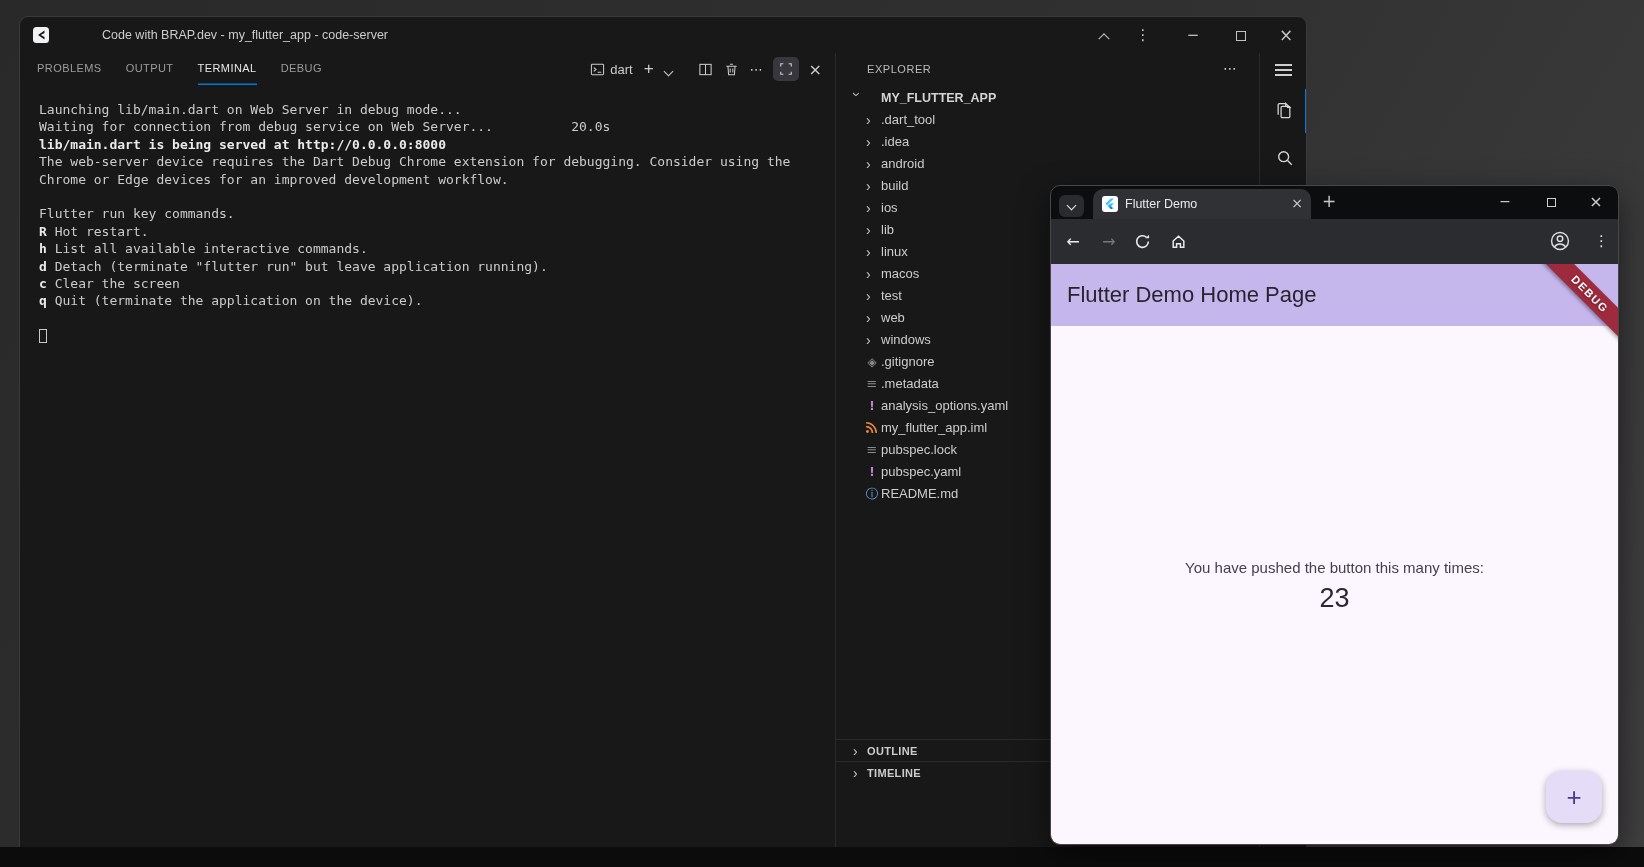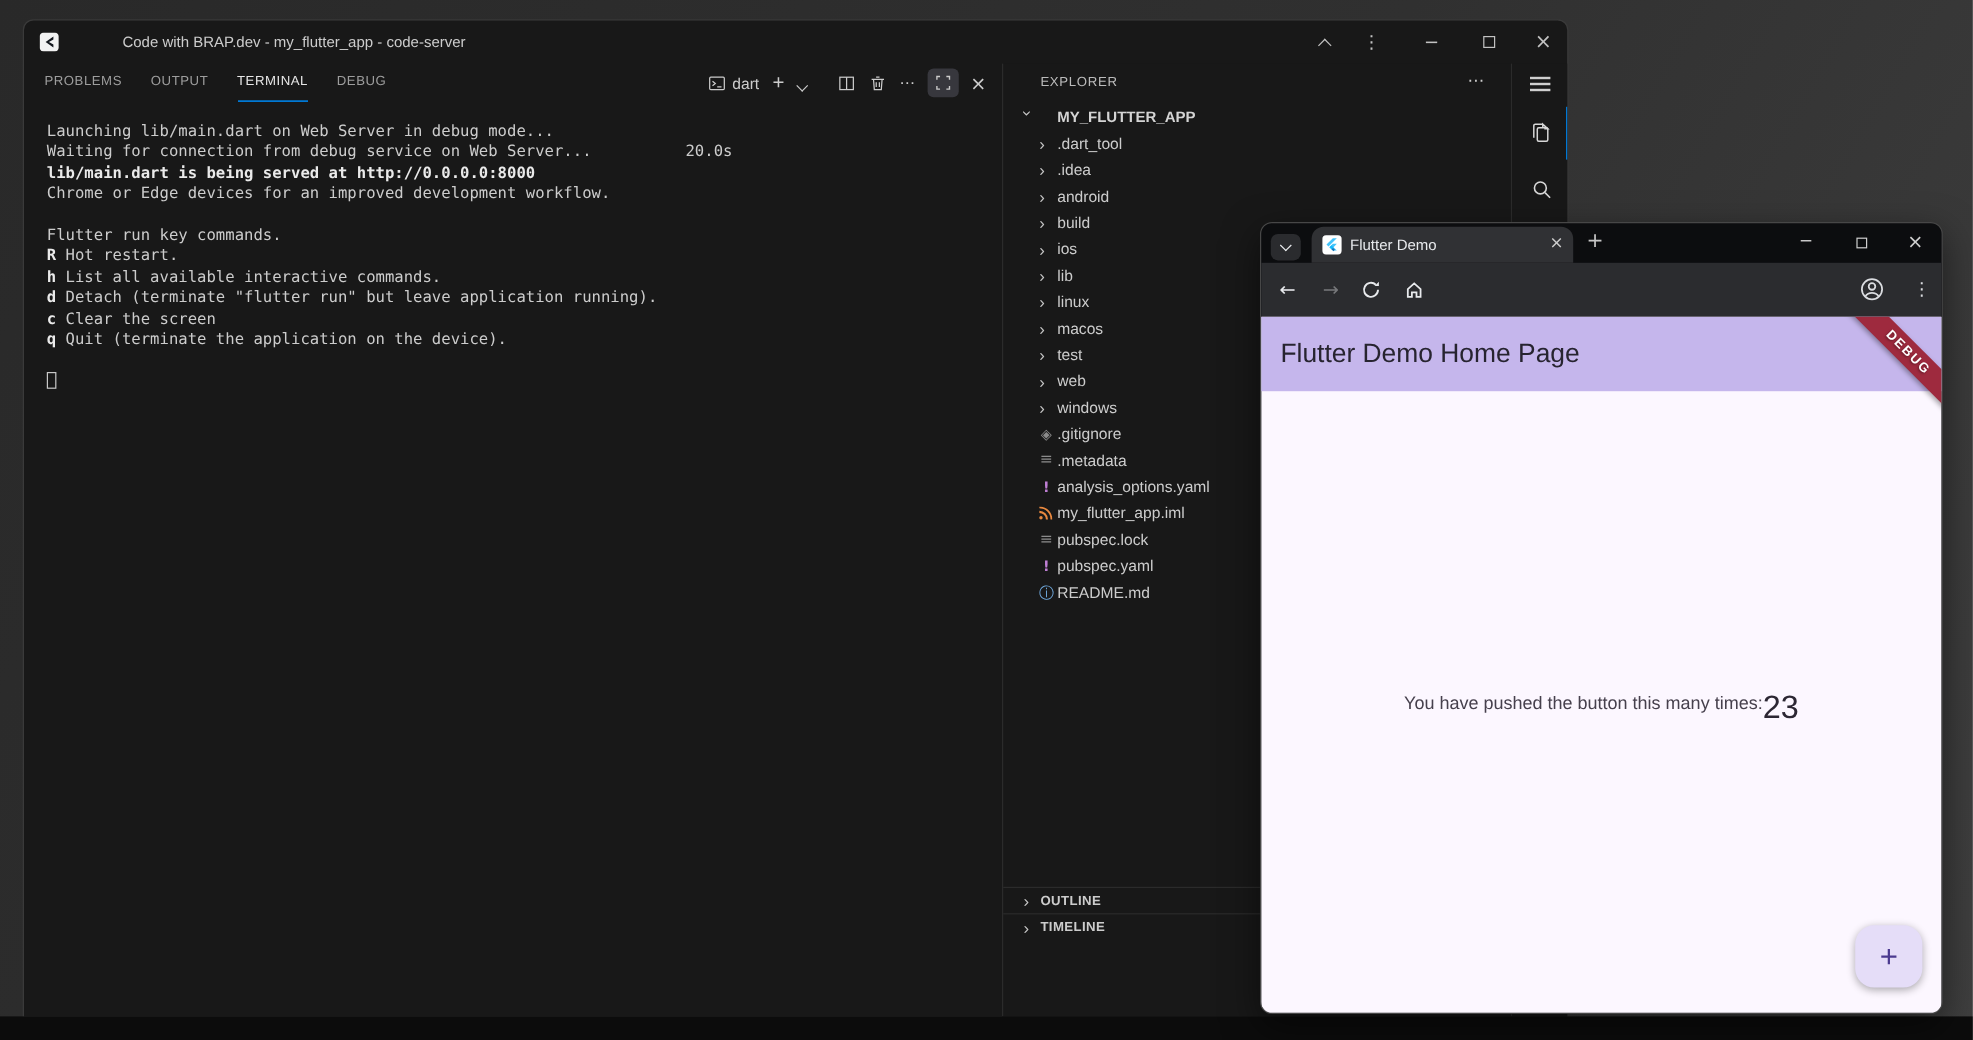--- a/index.html
+++ b/index.html
@@ -135,21 +135,21 @@
   .br-page { position:absolute; left:0; top:78px; width:100%; height:582px; background:#fcf7ff; }
   .appbar { position:absolute; left:0; top:0; width:100%; height:62px; background:#c5b6ec; }
   .appbar .atitle { position:absolute; left:16px; top:0; height:62px; line-height:62px;
     font-size:22px; color:#272430; }
   .ribbon-wrap { position:absolute; right:0; top:0; width:110px; height:110px; overflow:hidden; pointer-events:none; }
   .ribbon { position:absolute; right:-47px; top:20px; width:150px; height:20px; background:#9e2a3e;
     transform:rotate(45deg); text-align:center; line-height:20px; color:#ffffff;
     font-size:11px; font-weight:bold; letter-spacing:1.5px;
     box-shadow:0 2px 4px rgba(0,0,0,.35); text-shadow:0 1px 2px rgba(0,0,0,.4); }
   .page-body { position:absolute; left:0; top:62px; right:0; bottom:0;
-    display:flex; flex-direction:row; align-items:center; justify-content:center; }
+    display:flex; flex-direction:column; align-items:center; justify-content:center; }
   .push-text { font-size:15px; color:#46404d; }
   .counter { font-size:27px; color:#2c2733; margin-top:7px; }
   .fab { position:absolute; right:16px; bottom:23px; width:56px; height:52px;
     background:#e5ddf8; border-radius:16px; box-shadow:0 2px 7px rgba(0,0,0,.33);
     display:flex; align-items:center; justify-content:center;
     font-size:26px; color:#4b3a8f; cursor:pointer; }
 
   .bottom-strip { position:absolute; left:0; top:847px; width:1644px; height:20px;
     background:#0c0c0c; z-index:2; }
 
@@ -216,20 +216,21 @@
           </svg>
       </span>
       <span class="tt-btn glyph u" style="font-size:16px;">×</span>
     </div>
   </div>
 
   <div id="terminal-output">
       <div class="tline"><span>Launching lib/main.dart on Web Server in debug mode...</span></div>
       <div class="tline"><span>Waiting for connection from debug service on Web Server...          20.0s</span></div>
       <div class="tline"><span class="b">lib/main.dart is being served at http://0.0.0.0:8000</span></div>
+      <div class="tline"><span>The web-server device requires the Dart Debug Chrome extension for debugging. Consider using the</span></div>
       <div class="tline"><span>Chrome or Edge devices for an improved development workflow.</span></div>
       <div class="tline"></div>
       <div class="tline"><span>Flutter run key commands.</span></div>
       <div class="tline"><span class="b">R</span><span> Hot restart.</span></div>
       <div class="tline"><span class="b">h</span><span> List all available interactive commands.</span></div>
       <div class="tline"><span class="b">d</span><span> Detach (terminate "flutter run" but leave application running).</span></div>
       <div class="tline"><span class="b">c</span><span> Clear the screen</span></div>
       <div class="tline"><span class="b">q</span><span> Quit (terminate the application on the device).</span></div>
       <div class="tline"></div>
       <div class="tline"><span class="cursor"></span></div>

